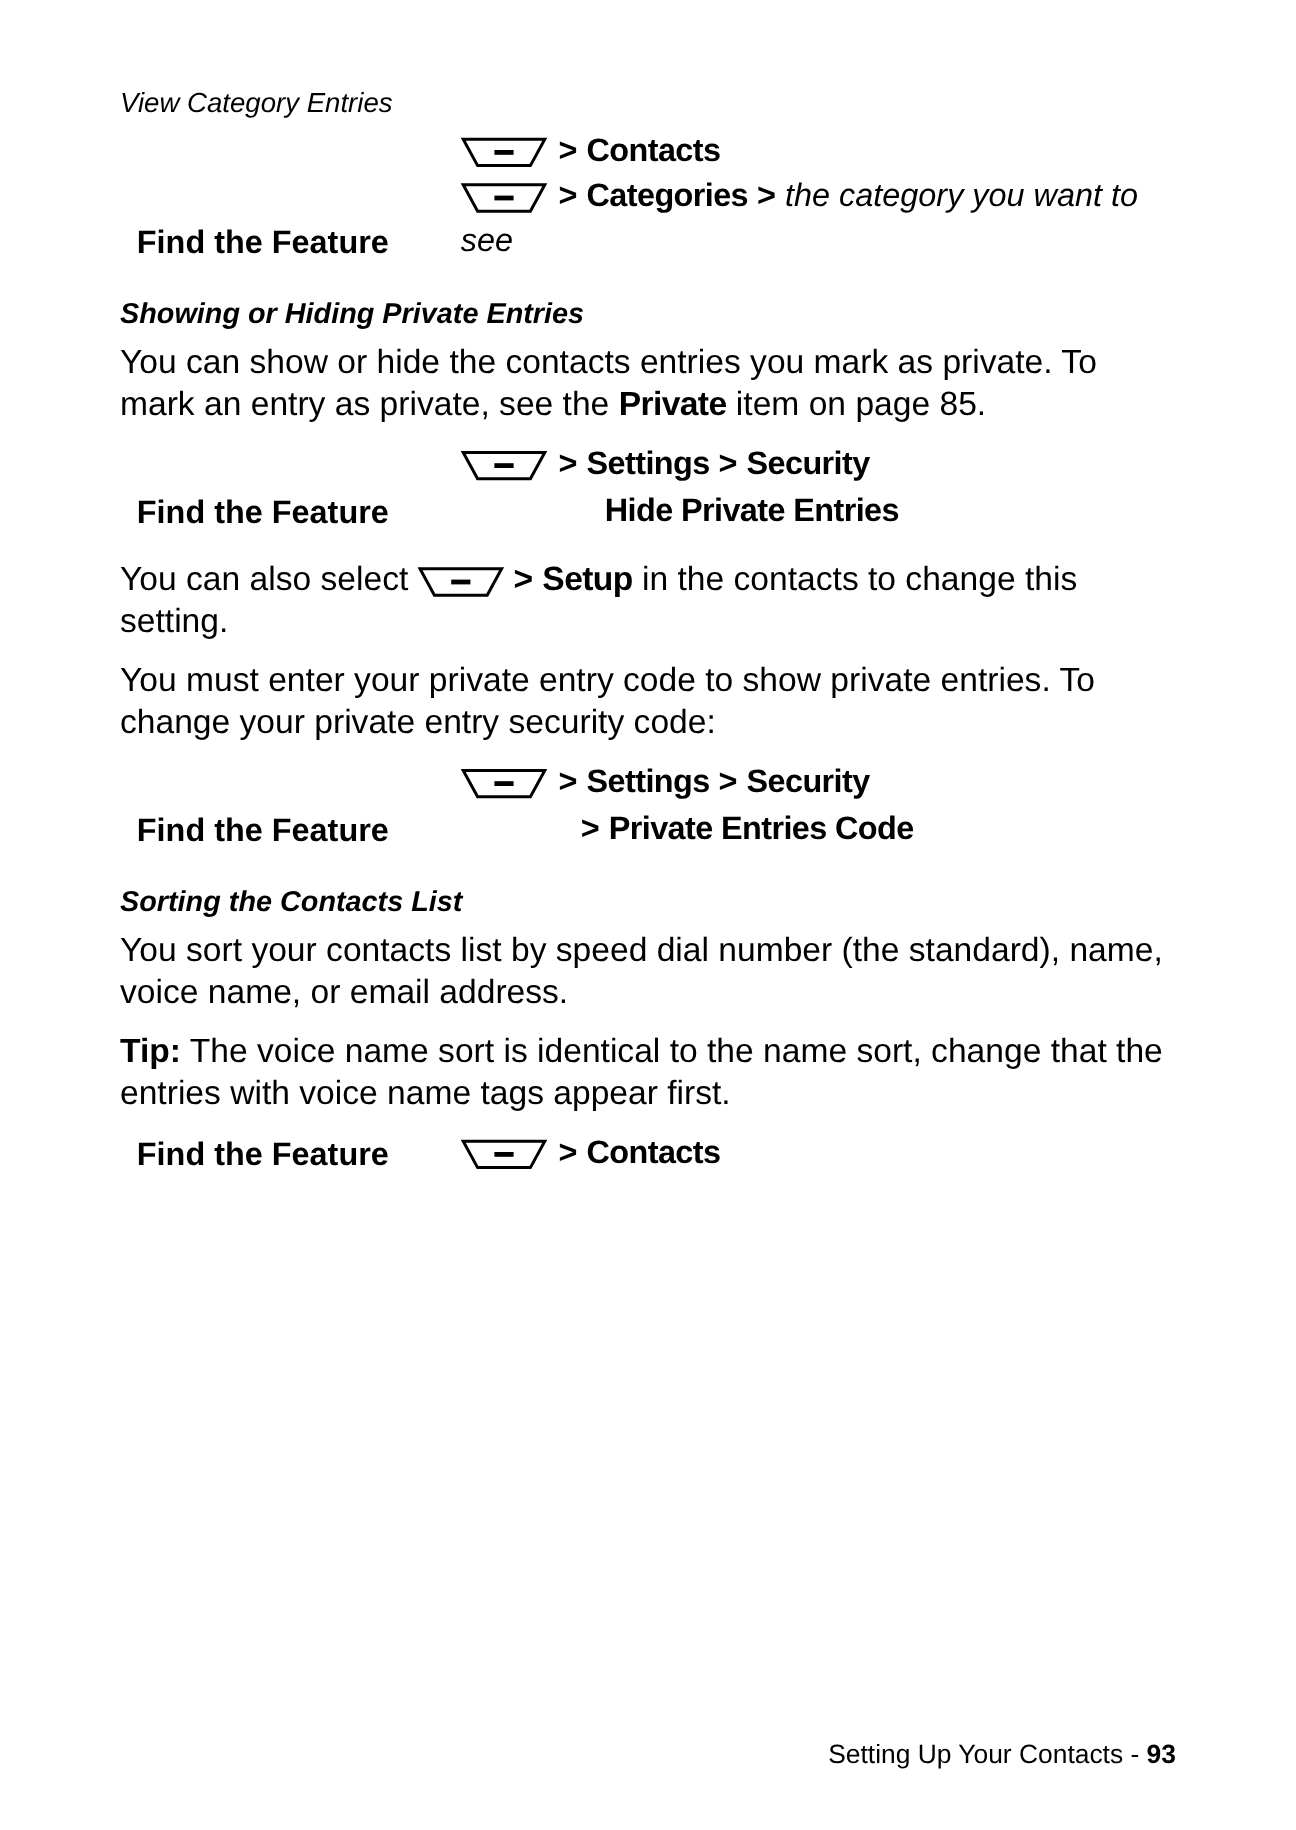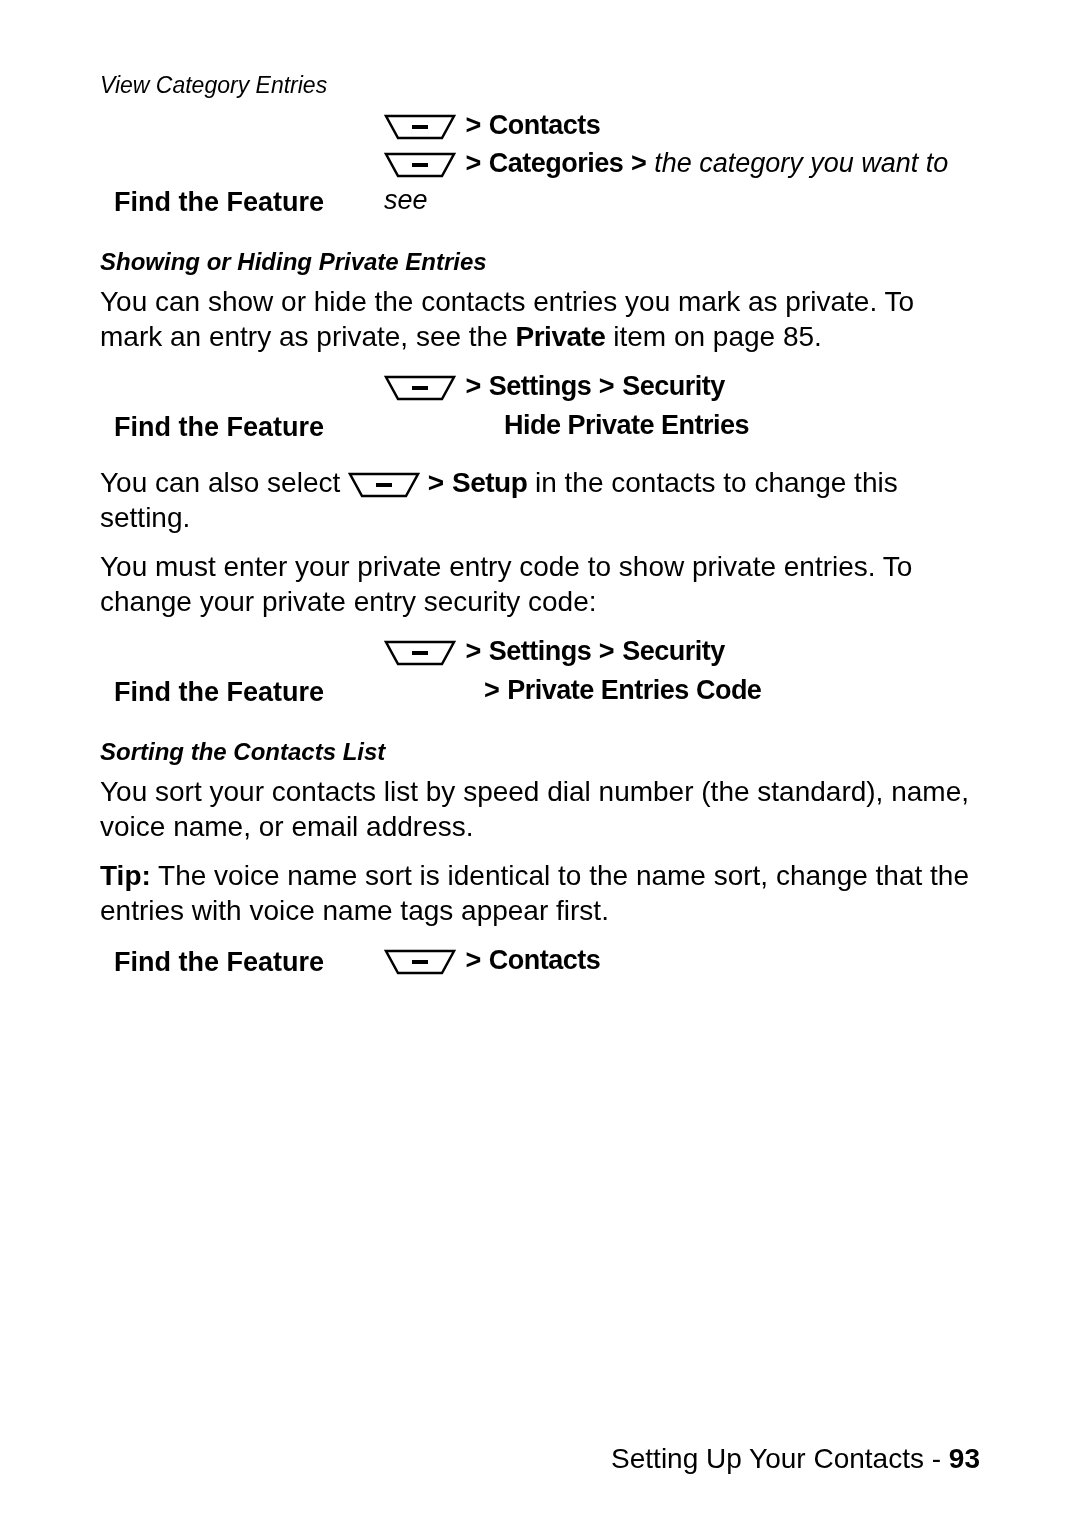--- a/index.html
+++ b/index.html
@@ -68,21 +68,21 @@
   .path-line {
     display: block;
     margin-bottom: 2px;
   }
   .indent-1 { padding-left: 100px; }
   .indent-2 { padding-left: 120px; }
   .footer {
     position: absolute;
     bottom: 50px;
     right: 100px;
-    font-size: 28px;
+    font-size: 22px;
   }
   .footer .pg { font-weight: bold; }
   .inline-key {
     display: inline-block;
     vertical-align: middle;
     width: 72px;
     height: 26px;
   }
   .gt-small { font-size: 20px; vertical-align: middle; }
 </style>

